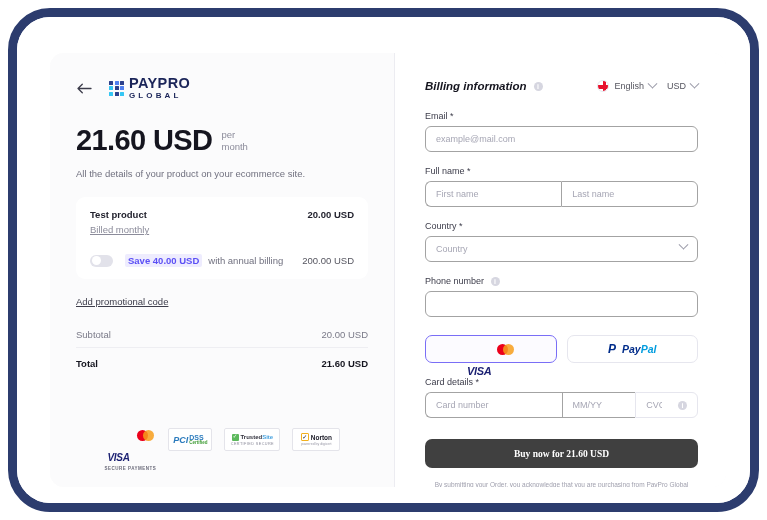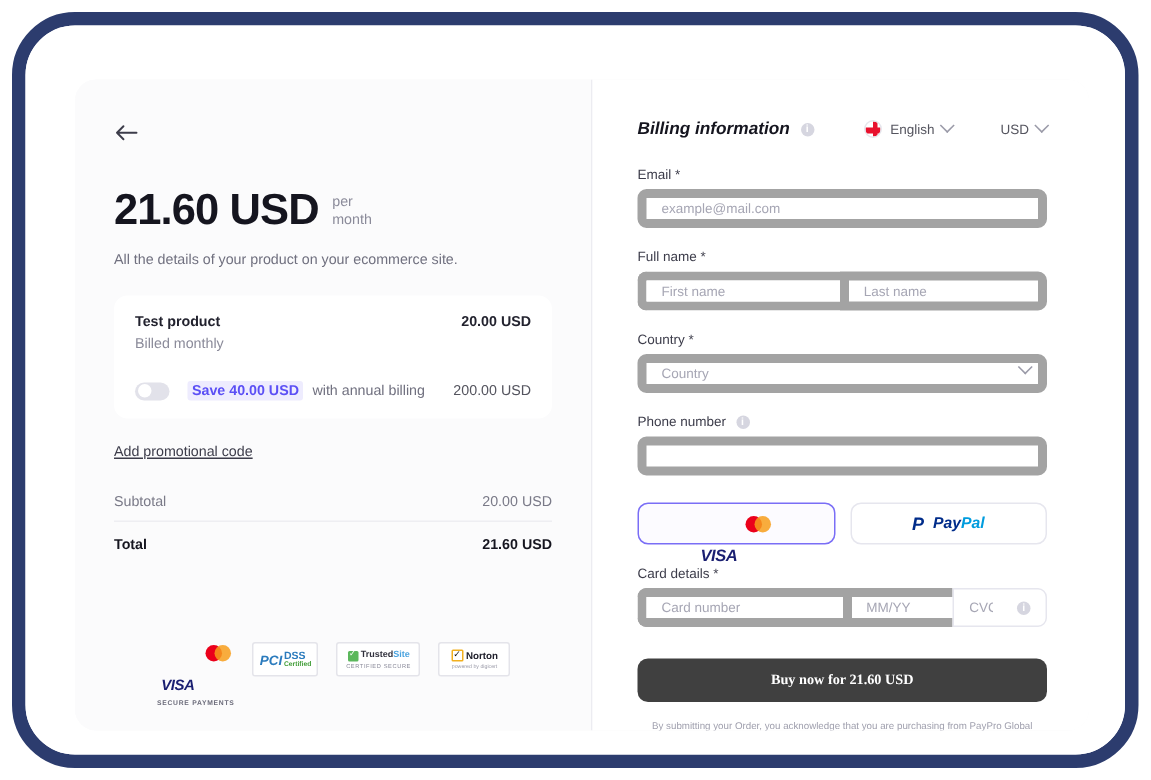--- a/index.html
+++ b/index.html
@@ -117,21 +117,21 @@
 
   
   #product-card {
     margin-top: 18px;
     background: #ffffff;
     border-radius: 9px;
     padding: 12px 14px 12px 14px;
   }
   .prod-top { display: flex; justify-content: space-between; align-items: flex-start; }
   .prod-name { font-size: 9.5px; font-weight: bold; color: #22222e; }
-  .prod-sub { font-size: 9.5px; color: #8b8b9a; margin-top: 4px; }
+  .prod-sub { font-size: 9.5px; color: #8b8b9a; margin-top: 4px; text-decoration: underline; }
   .prod-price { font-size: 9.5px; font-weight: bold; color: #22222e; }
 
   .annual-row {
     display: flex;
     align-items: center;
     margin-top: 19px;
   }
   .toggle {
     width: 23px; height: 12px;
     border-radius: 7px;
@@ -303,21 +303,21 @@
     height: 18px;
   }
   .billing-title {
     font-size: 11.5px;
     font-weight: bold;
     color: #15151f;
     font-style: italic;
   }
   .billing-head .info-dot { margin-left: 7px; }
 
-  .selectors { margin-left: auto; display: flex; align-items: center; gap: 32px; justify-content: flex-end; }
+  .selectors { margin-left: auto; display: flex; align-items: center; gap: 11px; justify-content: flex-end; }
   .sel { display: flex; align-items: center; gap: 5px; cursor: pointer; }
   .sel-label { font-size: 9px; color: #55555f; }
   .flag {
     width: 12px; height: 12px;
     border-radius: 50%;
     background: #ffffff;
     border: 0.5px solid #e6e6ec;
     position: relative;
     overflow: hidden;
     flex: 0 0 auto;
@@ -341,21 +341,21 @@
     font-size: 9px;
     color: #3c3c4a;
     margin: 14px 0 5px 0;
   }
   .field-label.first { margin-top: 16px; }
   .field-label .info-dot { margin-left: 4px; vertical-align: middle; }
 
   .inp {
     width: 100%;
     height: 26px;
-    border: 6px solid #a3a3a3;
+    border: 1px solid #a3a3a3;
     border-radius: 6px;
     background: #ffffff;
     font-family: "Liberation Sans", sans-serif;
     font-size: 9px;
     color: #30303c;
     padding: 0 10px;
     outline: none;
   }
   .inp::placeholder { color: #a6a6b4; }
 
@@ -460,20 +460,37 @@
     <div id="checkout-card">
 
       <div id="left-panel">
 
         <div class="brand-row">
           <div class="back-arrow">
             <svg width="15" height="11" viewBox="0 0 15 11" fill="none">
               <path d="M1 5.5 H14 M1 5.5 L5.3 1.2 M1 5.5 L5.3 9.8" stroke="#3c3c4a" stroke-width="1.3" stroke-linecap="round" stroke-linejoin="round"></path>
             </svg>
           </div>
+          <div class="logo-wrap">
+            <div class="logo-grid">
+              <i style="background:#2b3f8c"></i>
+                <i style="background:#4f7ff0"></i>
+                <i style="background:#2b3f8c"></i>
+              <i style="background:#35c6f4"></i>
+                <i style="background:#2b3f8c"></i>
+                <i style="background:#4f7ff0"></i>
+              <i style="background:#35c6f4"></i>
+                <i style="background:#2b3f8c"></i>
+                <i style="background:#35c6f4"></i>
+            </div>
+            <span class="logo-text">
+              <span class="logo-name">PAYPRO</span>
+              <span class="logo-sub">GLOBAL</span>
+            </span>
+          </div>
         </div>
 
         <div class="price-row">
           <span class="price-main">21.60 USD</span>
           <span class="price-period">
             <span>per</span><br>
             <span>month</span>
           </span>
         </div>
 

